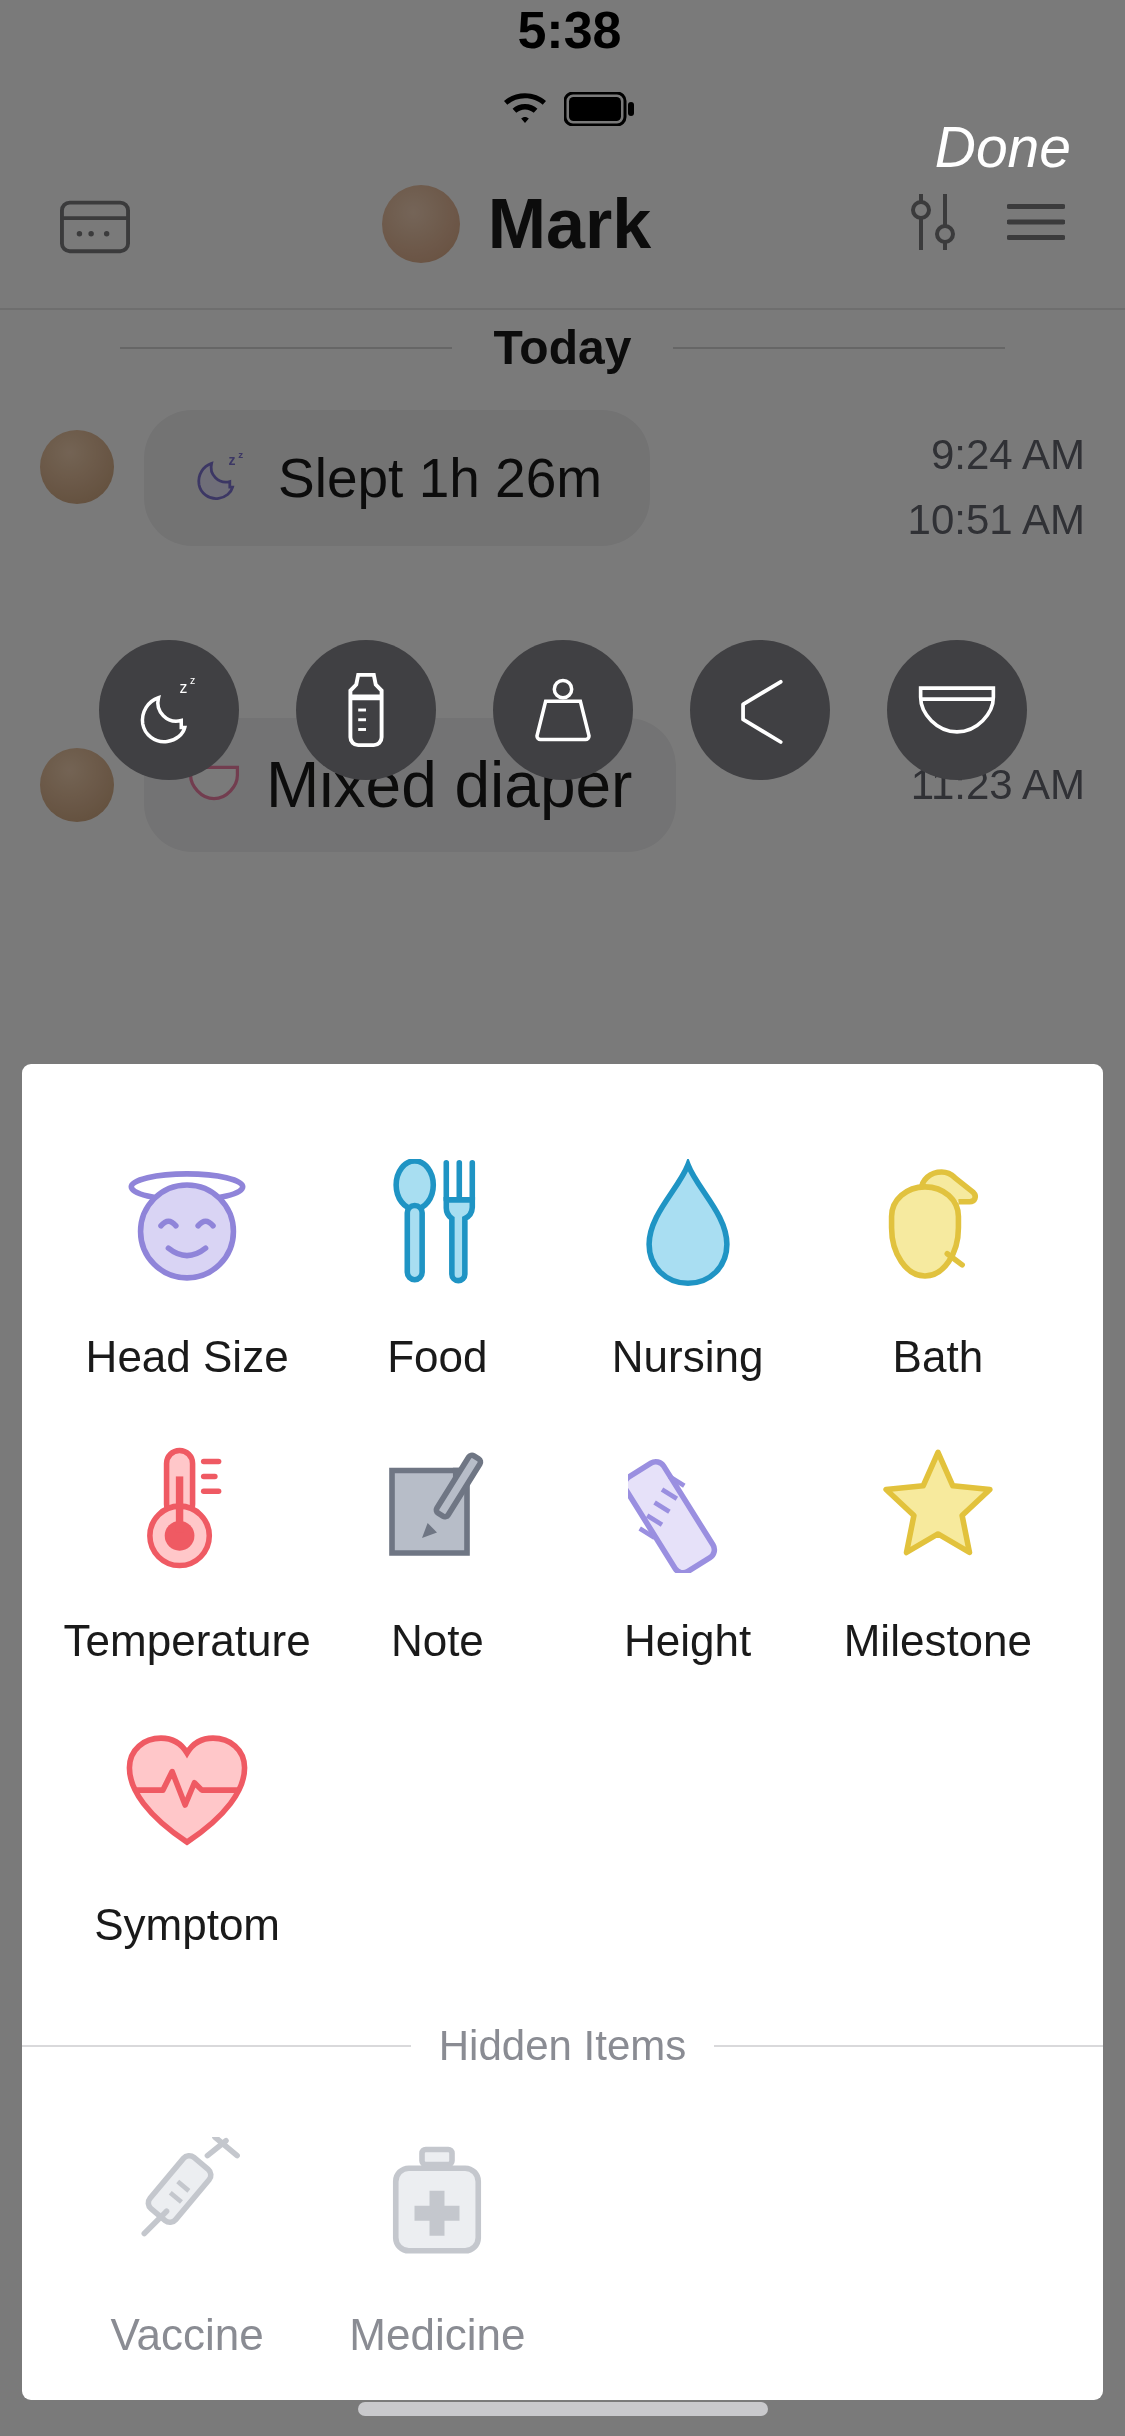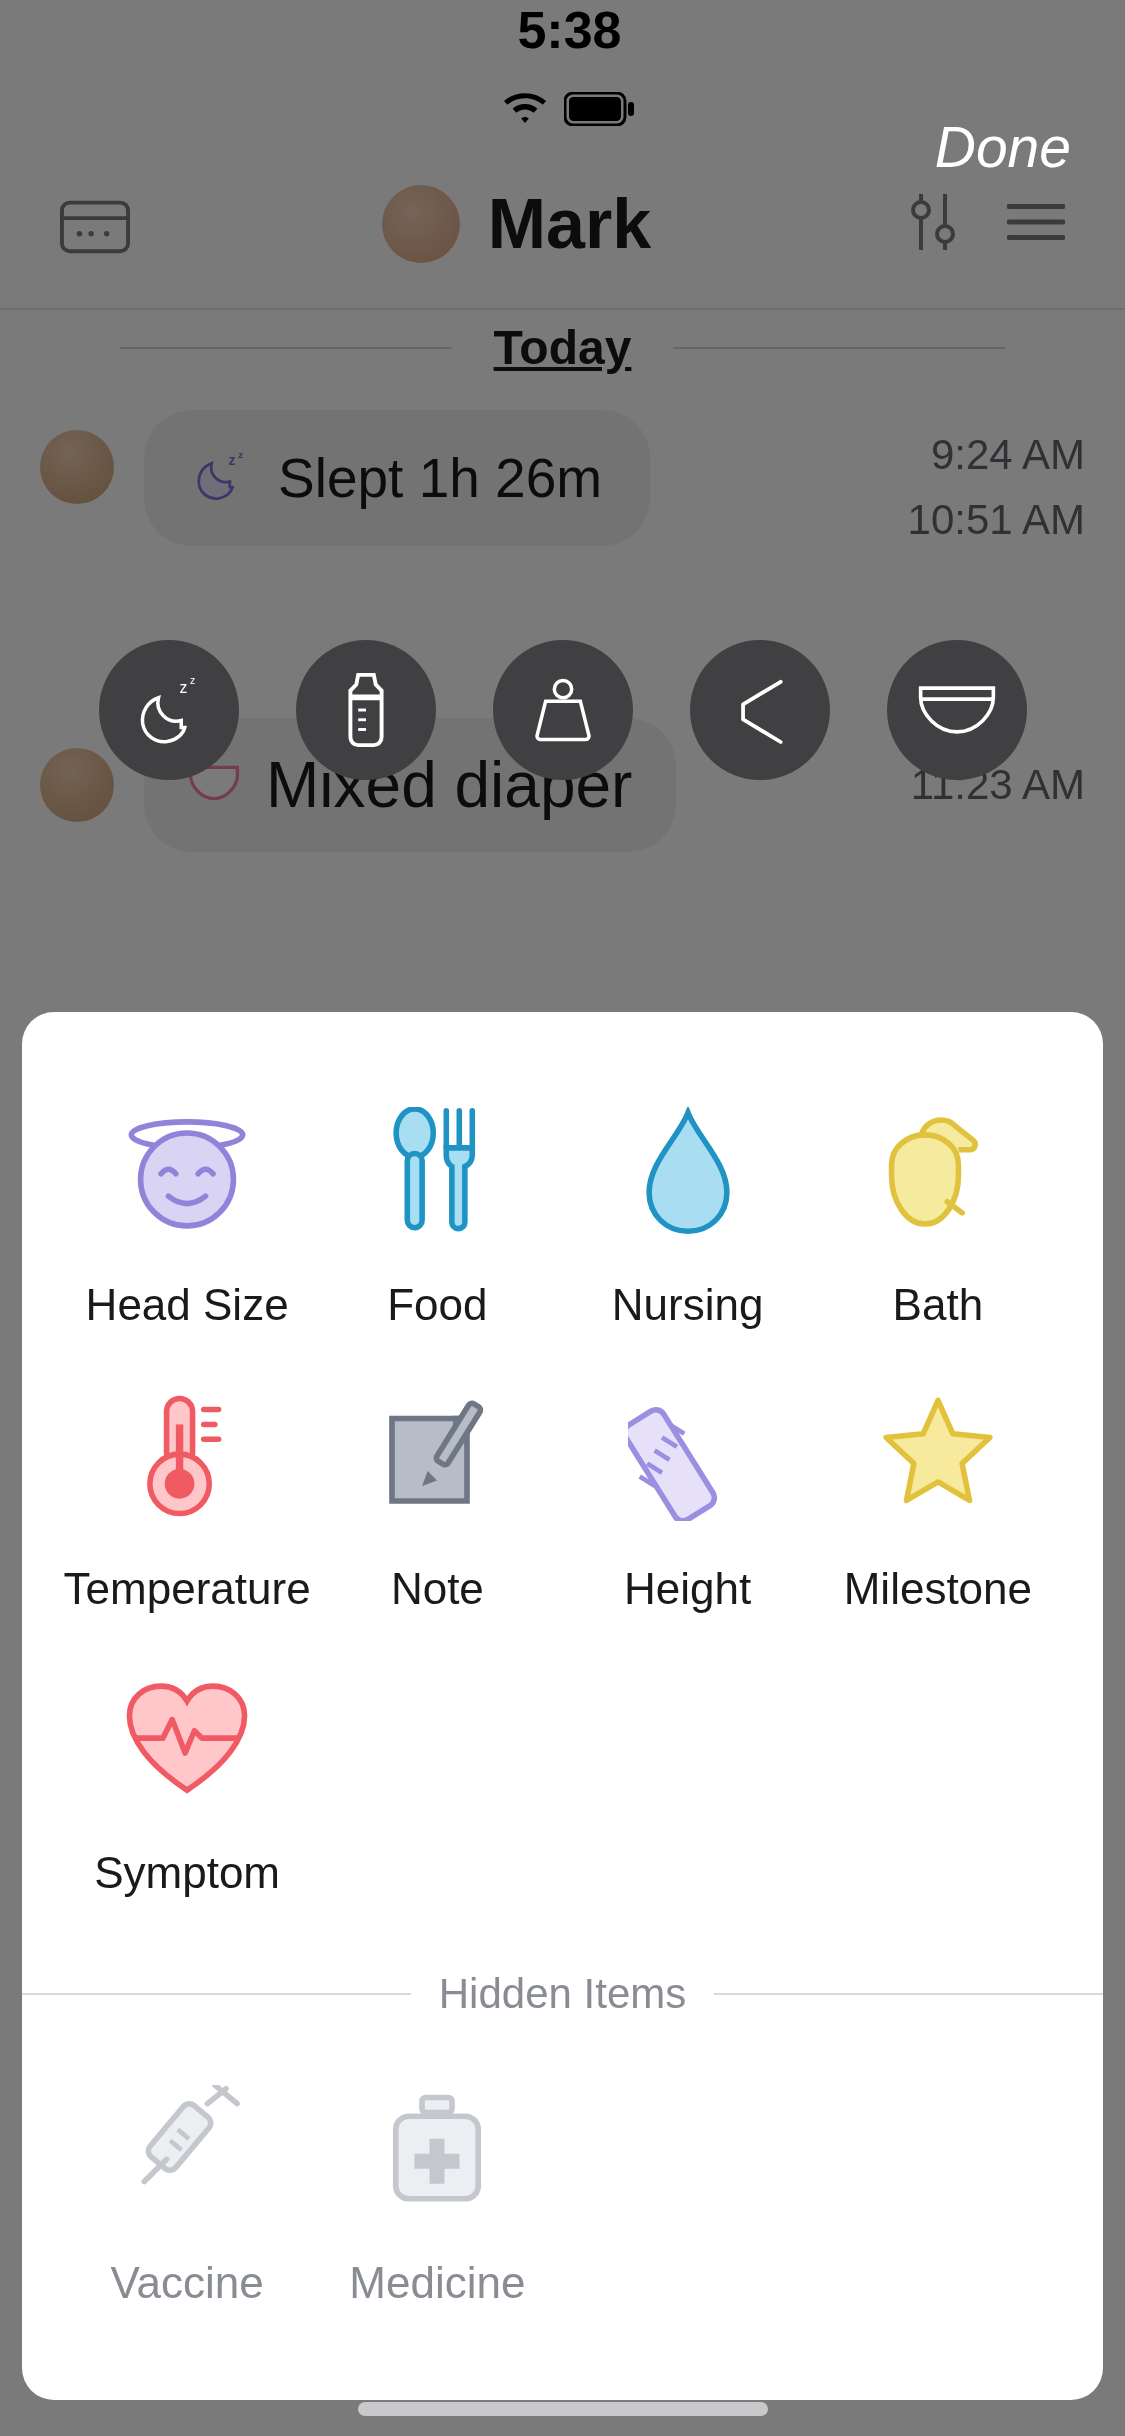--- a/index.html
+++ b/index.html
@@ -16,21 +16,21 @@
 
   
   .app-header { position: absolute; top: 140px; left: 0; right: 0; height: 170px; display: flex; align-items: center; justify-content: space-between; padding: 0 60px; border-bottom: 2px solid #e7e7e7; }
   .app-header .left-icon { width: 70px; height: 60px; }
   .app-header .center { display: flex; align-items: center; gap: 28px; }
   .app-header .avatar { width: 78px; height: 78px; border-radius: 50%; background: radial-gradient(circle at 40% 35%, #f4d3b8, #d7a481); }
   .app-header .child-name { font-size: 70px; font-weight: 600; color:#1a1a1a; }
   .app-header .right-icons { display: flex; align-items: center; gap: 44px; }
 
   
-  .today-row { position: absolute; top: 320px; left: 0; right: 0; display: flex; align-items: center; justify-content: center; gap: 42px; padding: 0 120px; color:#1a1a1a;text-decoration:underline;}
+  .today-row { position: absolute; top: 320px; left: 0; right: 0; display: flex; align-items: center; justify-content: center; gap: 42px; padding: 0 120px; color:#1a1a1a;}
   .today-row .rule { flex: 1; height: 2px; background: #d6d6d6; }
   .today-row .label { font-size: 48px; font-weight: 600; }
 
   
   .feed1 { position: absolute; top: 410px; left: 40px; right: 40px; display: flex; align-items: flex-start; gap: 30px; }
   .feed1 .person { width: 74px; height: 74px; border-radius: 50%; background: radial-gradient(circle at 40% 30%, #f2d0b0, #caa079); margin-top: 20px; }
   .feed1 .card { background: #f0f0f1; border-radius: 48px; padding: 36px 48px; display: flex; align-items: center; gap: 30px; flex: 0 0 auto; }
   .feed1 .card-text { font-size: 55px; color:#1a1a1a; }
   .feed1 .times { margin-left: auto; text-align: right; color: #646670; font-size: 42px; line-height: 1.55; margin-top: 12px;}
 
@@ -42,21 +42,21 @@
   .feed2 { position: absolute; top: 718px; left: 40px; right: 40px; display: flex; align-items: center; gap: 30px; }
   .feed2 .person { width: 74px; height: 74px; border-radius: 50%; background: radial-gradient(circle at 40% 30%, #f2d0b0, #caa079); }
   .feed2 .card { background: #f1f1f2; border-radius: 48px; padding: 30px 44px; display: flex; align-items: center; gap: 26px; }
   .feed2 .card-text { font-size: 64px; color:#1a1a1a; }
   .feed2 .time { margin-left: auto; color: #646670; font-size: 42px; }
 
   
   .done-btn { position: absolute; top: 114px; right: 54px; color: #fff; font-size: 57px; font-weight: 400; z-index: 40; font-style: italic; }
 
   
-  .sheet { position: absolute; bottom: 36px; left: 22px; right: 22px; background: #fff; border-radius: 32px; padding: 90px 40px 92px; z-index: 30; }
+  .sheet { position: absolute; bottom: 36px; left: 22px; right: 22px; background: #fff; border-radius: 9px; padding: 90px 40px 40px; z-index: 30; }
   .grid { display: grid; grid-template-columns: repeat(4, 1fr); gap: 56px 0; }
   .cell { display: flex; flex-direction: column; align-items: center; gap: 38px; }
   .cell .icon { width: 140px; height: 140px; display:flex; align-items:center; justify-content:center; }
   .cell .label { font-size: 44px; color: #1a1a1a; }
   .cell.hidden-item .label { color: #8a8c93; }
 
   .divider-row { display: flex; align-items: center; gap: 28px; margin: 72px -40px 62px; }
   .divider-row .line { flex: 1; height: 2px; background: #d9d9db; }
   .divider-row .text { font-size: 42px; color: #8a8c93; }
 

